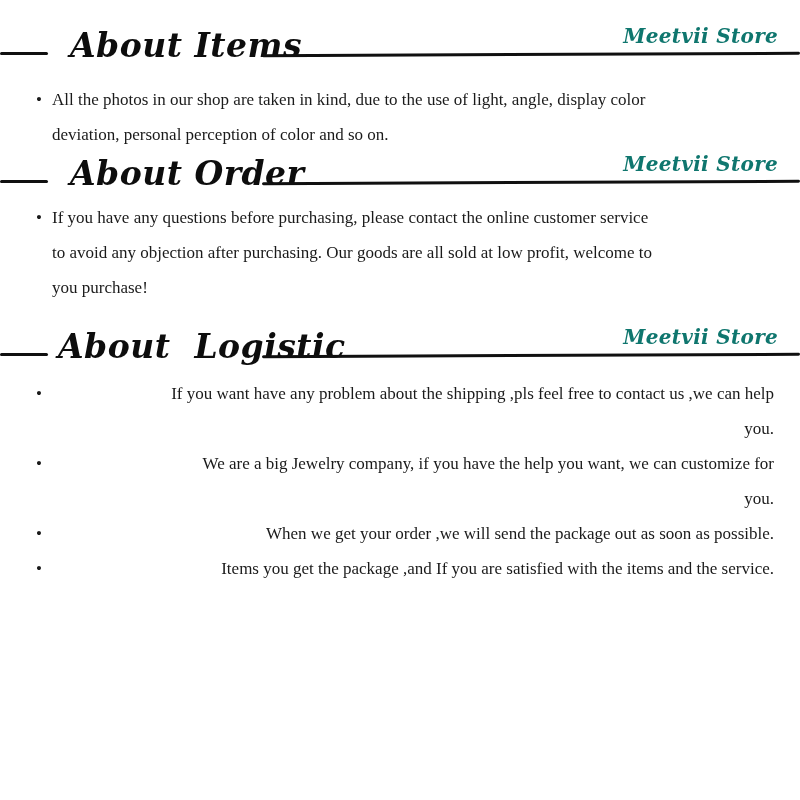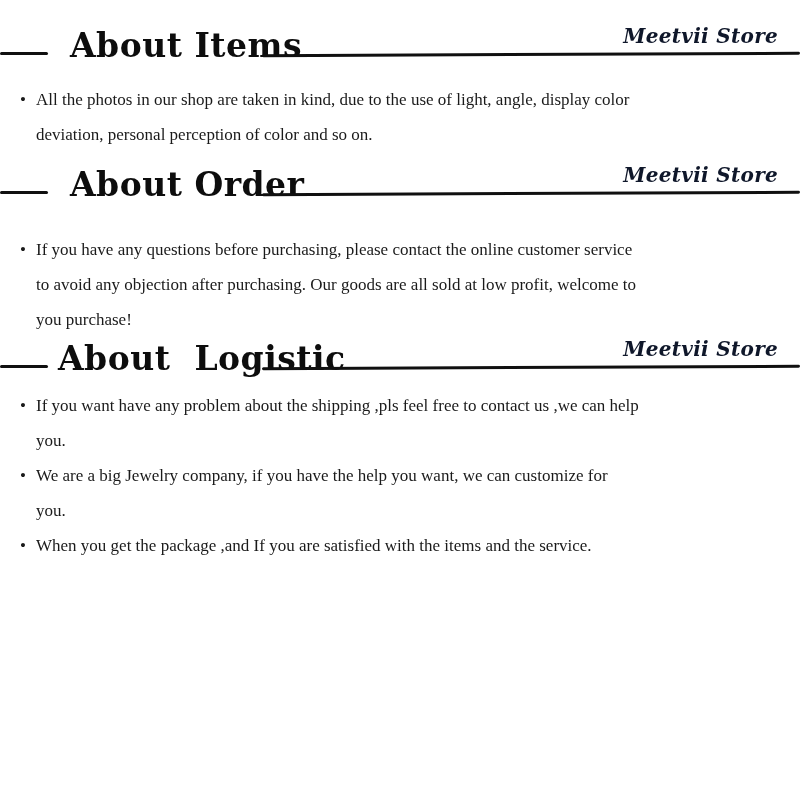--- a/index.html
+++ b/index.html
@@ -21,52 +21,52 @@
   }
   .rule-right {
     position: absolute; left: 262px; right: 0; top: 29px;
     height: 3px; background: #101010;
     transform: rotate(-0.25deg);
     border-radius: 2px;
   }
   .sec-title {
     position: absolute; top: 2px; left: 70px;
     font-family: "DejaVu Serif", "Liberation Serif", serif;
-    font-weight: bold;
+    font-style: italic; font-weight: bold;
     font-size: 33px; color: #0d0d0d;
     white-space: pre; letter-spacing: 0.5px;
   }
   .store-label {
     position: absolute; right: 22px; top: 0px;
     font-family: "DejaVu Serif", "Liberation Serif", serif;
     font-style: italic; font-weight: bold;
-    font-size: 20px; color: #0f172a;
+    font-size: 20px; color: #0f766e;
     letter-spacing: 0.3px;
   }
   
   .sec-header.h1 { margin-top: 24px; }
-  .sec-header.h2 { margin-top: 11px; }
-  .sec-header.h3 { }
+  .sec-header.h2 { }
+  .sec-header.h3 { margin-top: 20px; }
   .sec-header.h3 .sec-title { left: 58px; }
   
   ul.bullets {
     list-style: none;
-    margin: 0; padding: 0 26px 0 36px;
+    margin: 0; padding: 0 26px 0 52px;
     font-size: 17px; line-height: 35px;
     color: #1a1a1a;
   }
   ul.bullets li { position: relative; white-space: pre-line; }
   ul.bullets li::before {
     content: "\2022";
     position: absolute; left: -16px; top: 0;
     color: #1a1a1a;
   }
   ul.bullets.l1 { margin-top: 12px; }
-  ul.bullets.l2 { margin-top: 23px; }
-  ul.bullets.l3 { margin-top: 5px; }
+  ul.bullets.l2 { margin-top: 2px; }
+  ul.bullets.l3 { margin-top: 5px; text-align: right; }
 </style>
 </head>
 <body>
 
 <div class="page">
 
   <div class="sec-header h1">
     <span class="rule-left"></span>
     <span class="sec-title">About Items</span>
     <span class="rule-right"></span>
@@ -93,16 +93,17 @@
     <span class="rule-left"></span>
     <span class="sec-title">About  Logistic</span>
     <span class="rule-right"></span>
     <span class="store-label">Meetvii Store</span>
   </div>
   <ul class="bullets l3">
     <li>If you want have any problem about the shipping ,pls feel free to contact us ,we can help
 you.</li>
     <li>We are a big Jewelry company, if you have the help you want, we can customize for
 you.</li>
-    <li>When you get the package ,and If you are satisfied with the items and the service.</li>
+    <li>When we get your order ,we will send the package out as soon as possible.</li>
+    <li>Items you get the package ,and If you are satisfied with the items and the service.</li>
   </ul>
 
 </div>
 
 </body></html>

